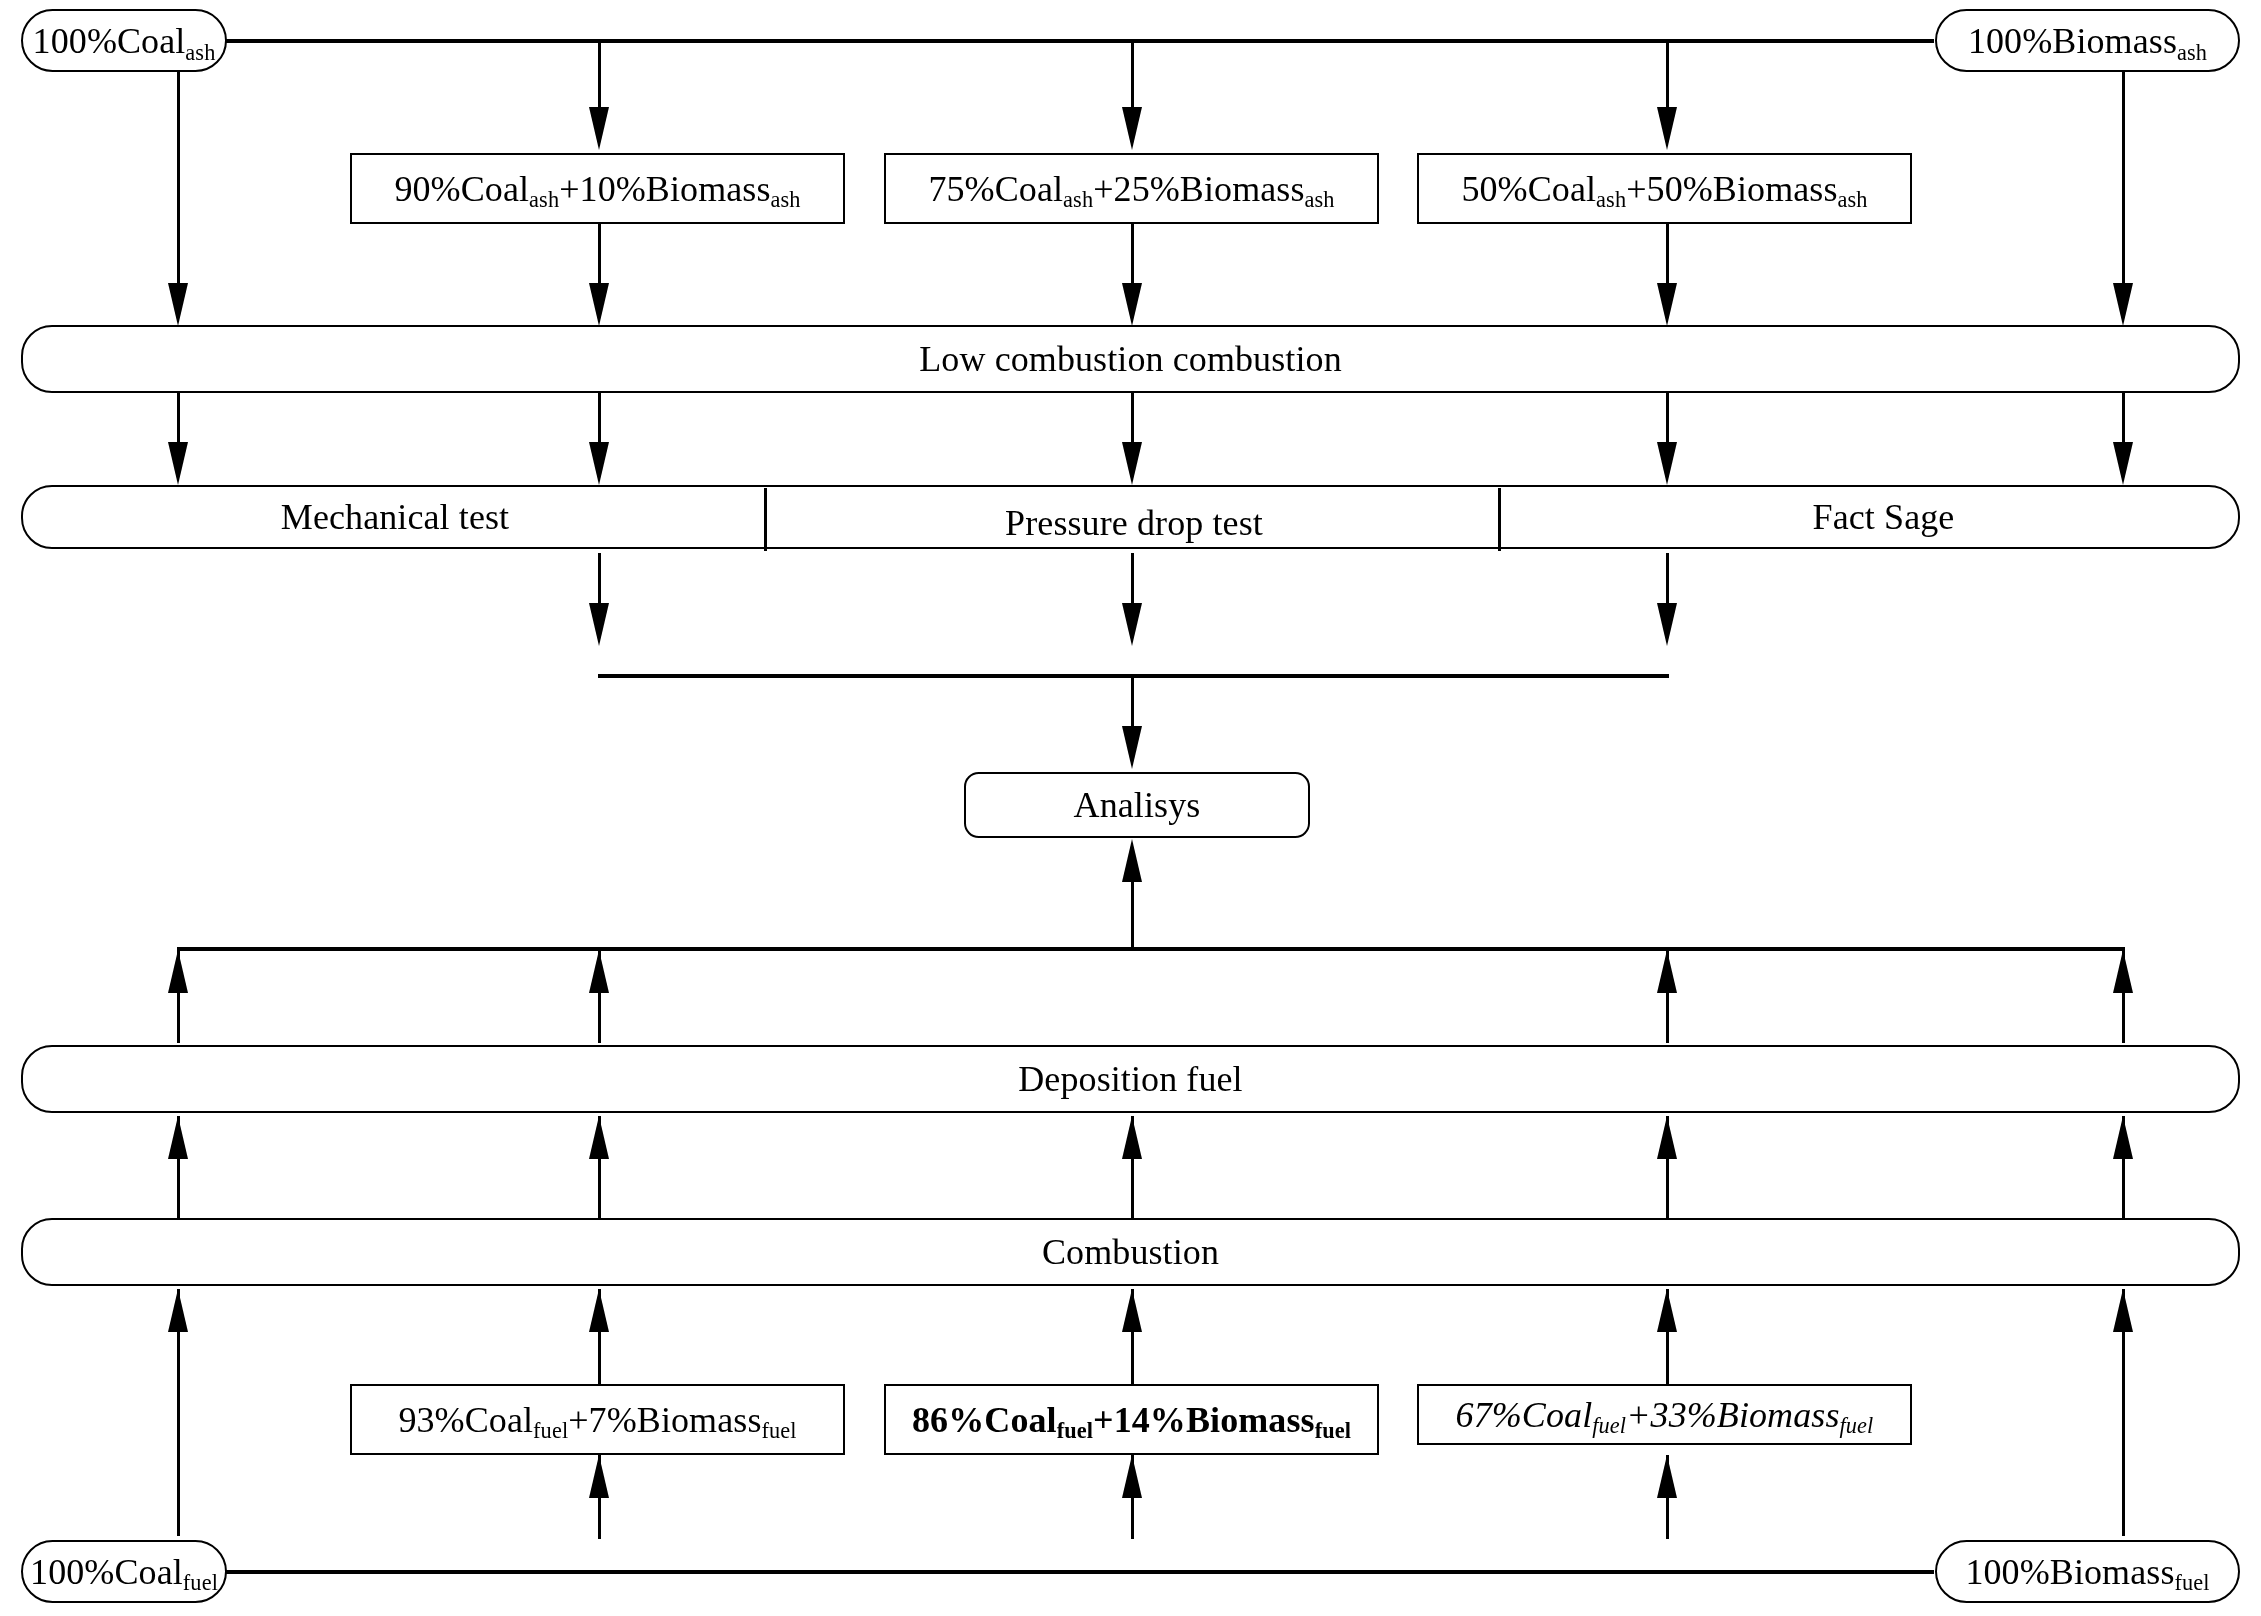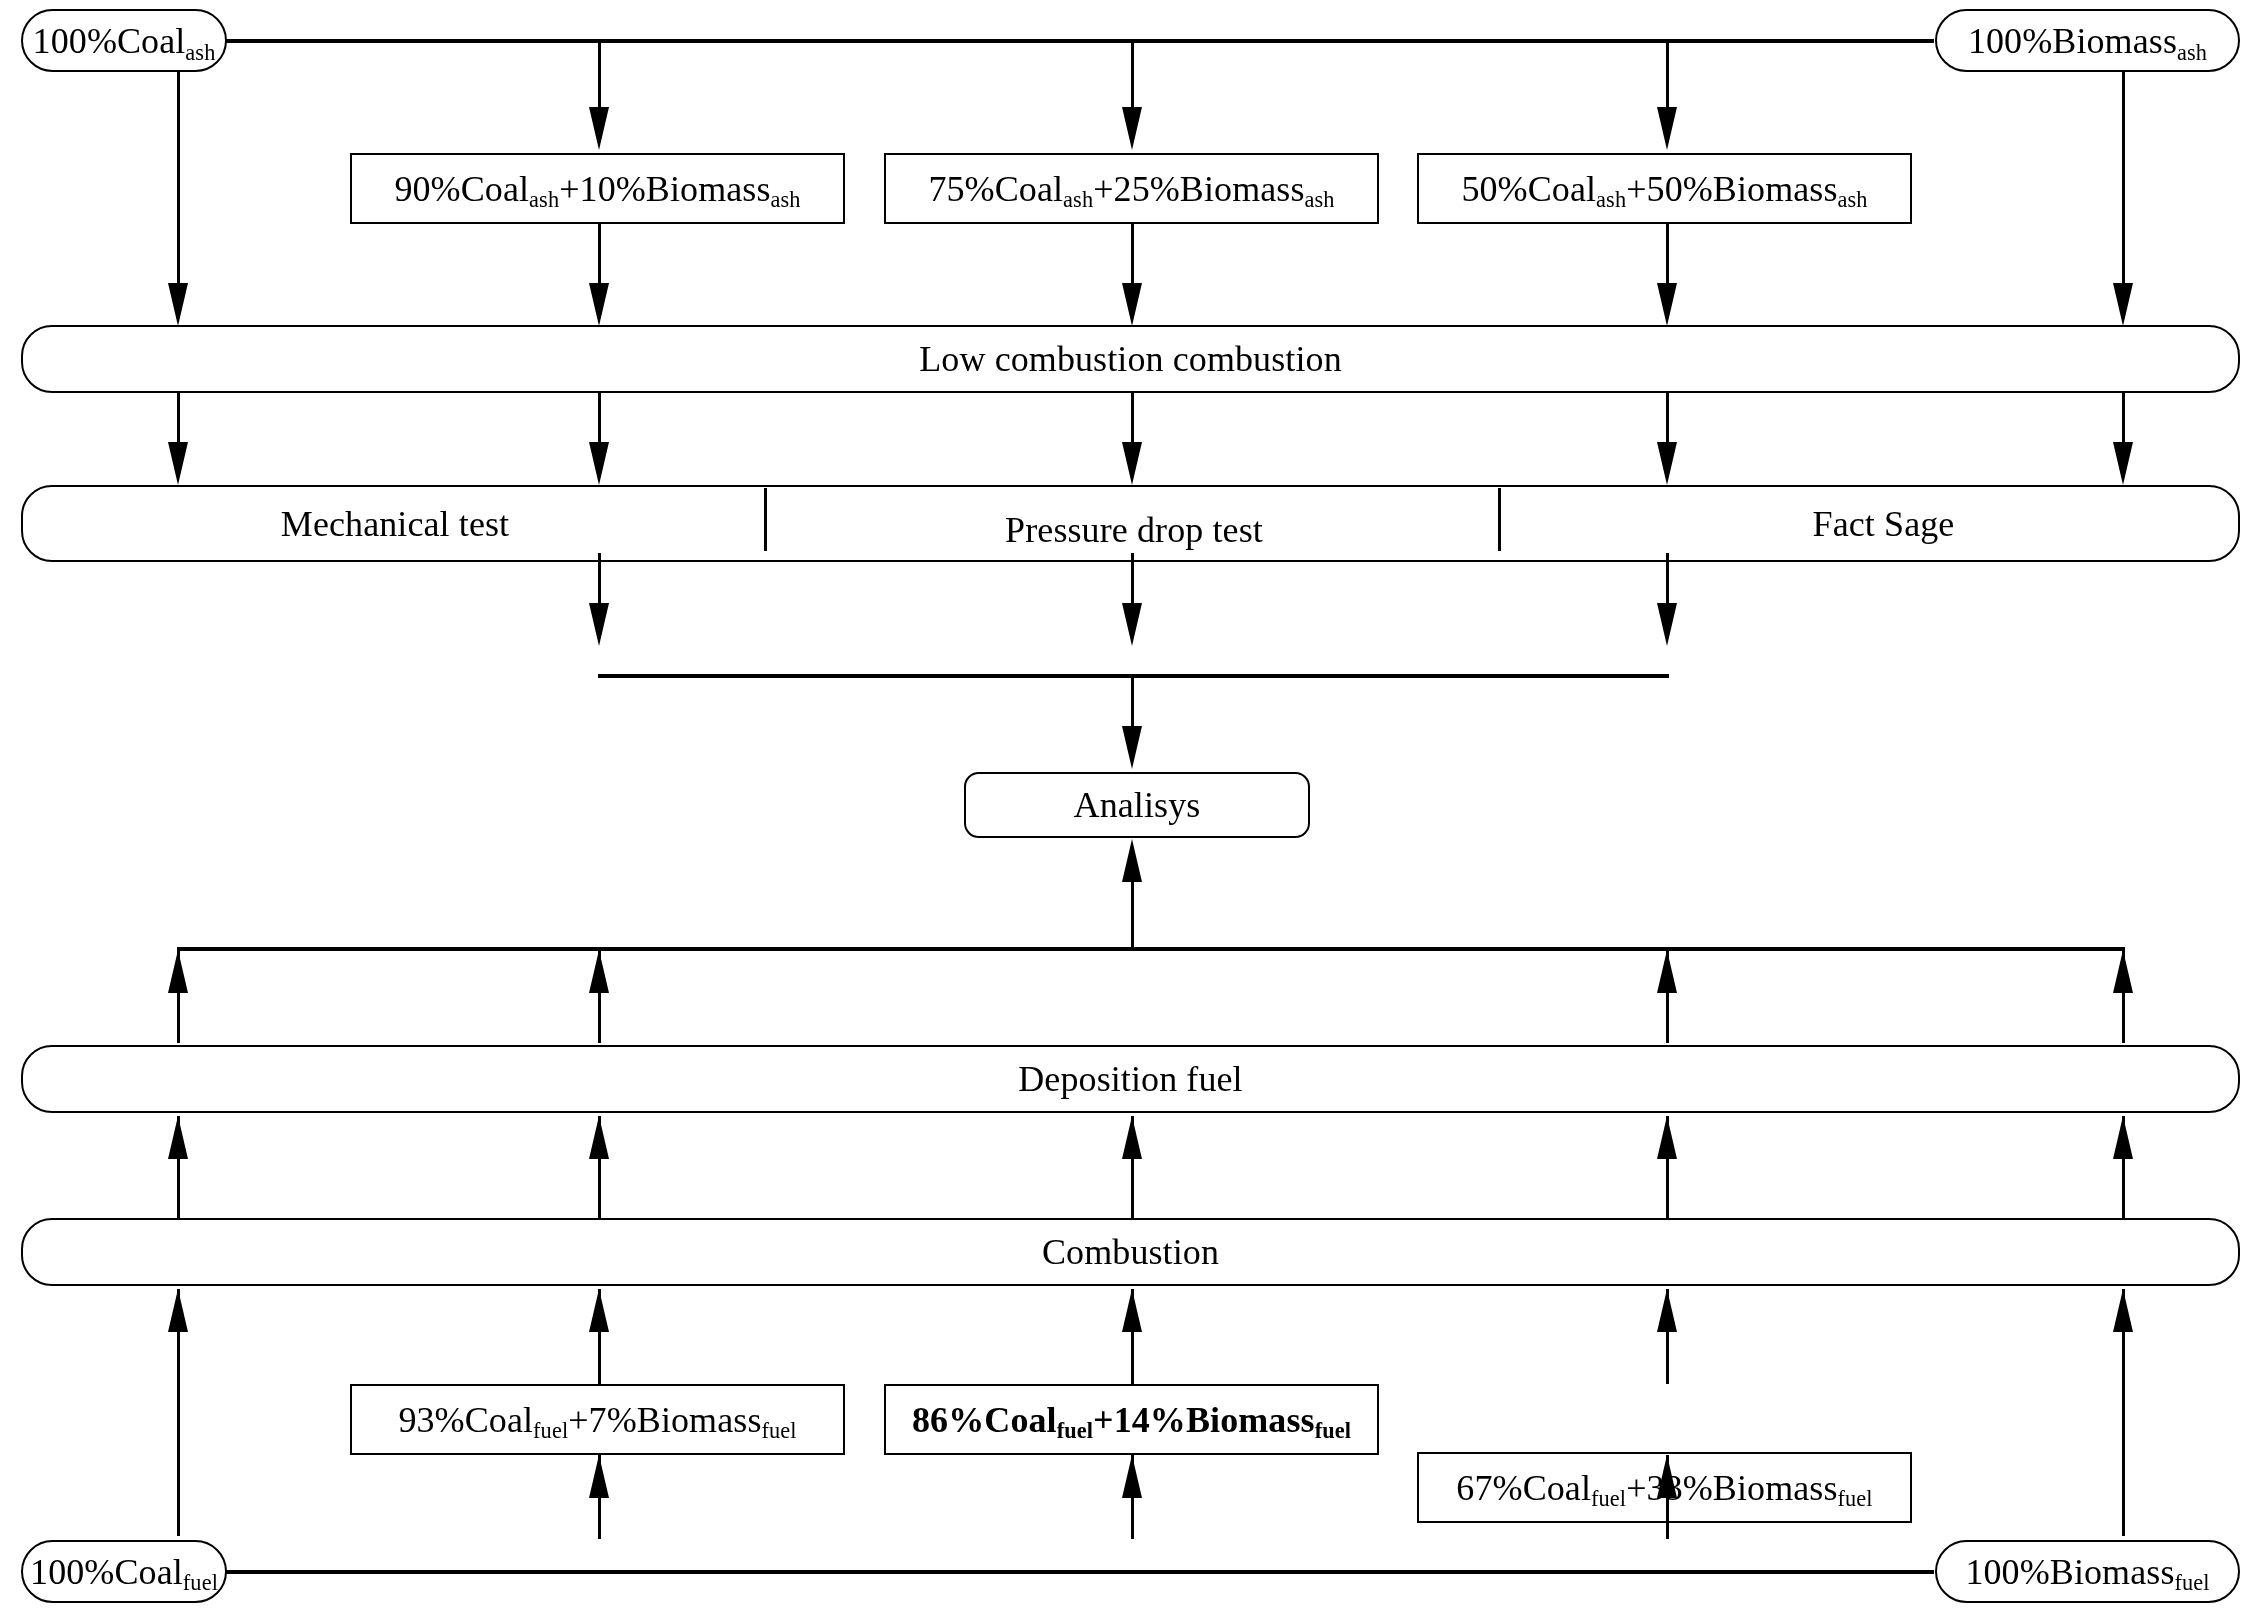--- a/index.html
+++ b/index.html
@@ -91,21 +91,21 @@
 
   <div class="vline" style="left:1131px;top:393px;height:52px;"></div>
   <div class="arrowDown" style="left:1122px;top:442px;"></div>
 
   <div class="vline" style="left:1666px;top:393px;height:52px;"></div>
   <div class="arrowDown" style="left:1657px;top:442px;"></div>
 
   <div class="vline" style="left:2122px;top:393px;height:52px;"></div>
   <div class="arrowDown" style="left:2113px;top:442px;"></div>
 
-  <div class="node band" style="left:21px;top:485px;width:2219px;height:77px;padding:0;">
+  <div class="node band" style="left:21px;top:485px;width:2219px;height:64px;padding:0;">
     <div style="flex:0 0 744px;display:flex;align-items:center;justify-content:center;height:100%;">
       <span class="lbl">Mechanical test</span>
     </div>
     <div style="flex:0 0 734px;display:flex;align-items:center;justify-content:center;height:100%;margin-top:12px;">
       <span class="lbl">Pressure drop test</span>
     </div>
     <div style="flex:1 1 auto;display:flex;align-items:center;justify-content:center;height:100%;padding-left:28px;">
       <span class="lbl">Fact Sage</span>
     </div>
   </div>
@@ -187,21 +187,21 @@
   <div class="arrowUp" style="left:2113px;top:1289px;"></div>
 
   <div class="node rect" style="left:350px;top:1384px;width:495px;height:71px;">
     <span class="lbl">93%Coal<sub>fuel</sub>+7%Biomass<sub>fuel</sub></span>
   </div>
 
   <div class="node rect" style="left:884px;top:1384px;width:495px;height:71px;font-weight:bold;">
     <span class="lbl">86%Coal<sub>fuel</sub>+14%Biomass<sub>fuel</sub></span>
   </div>
 
-  <div class="node rect" style="left:1417px;top:1452px;width:495px;height:71px;">
+  <div class="node rect" style="left:1417px;top:1384px;width:495px;height:61px;font-style:italic;">
     <span class="lbl">67%Coal<sub>fuel</sub>+33%Biomass<sub>fuel</sub></span>
   </div>
 
   <div class="vline" style="left:598px;top:1455px;height:84px;"></div>
   <div class="arrowUp" style="left:589px;top:1455px;"></div>
 
   <div class="vline" style="left:1131px;top:1455px;height:84px;"></div>
   <div class="arrowUp" style="left:1122px;top:1455px;"></div>
 
   <div class="vline" style="left:1666px;top:1455px;height:84px;"></div>

